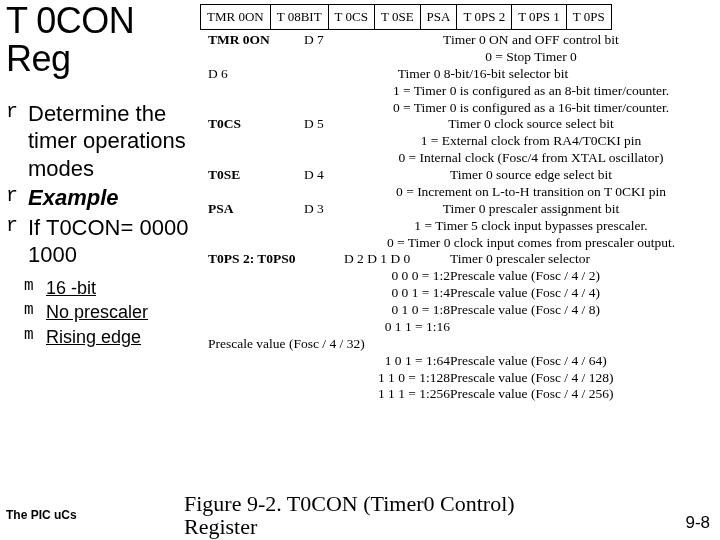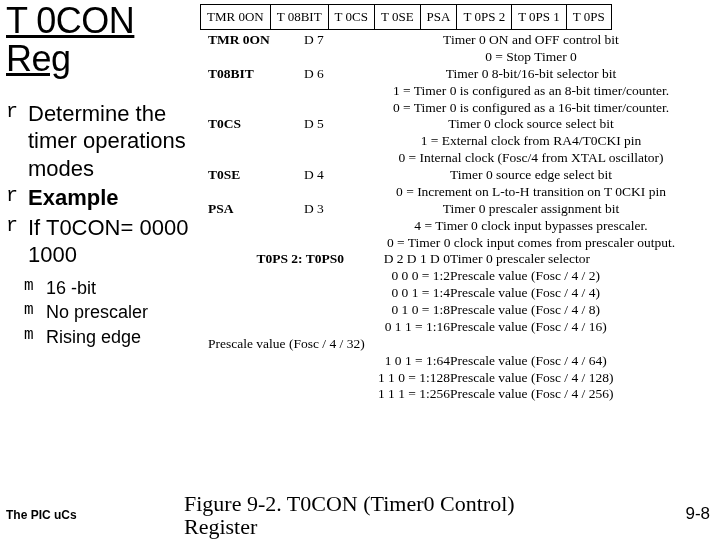--- a/index.html
+++ b/index.html
@@ -14,41 +14,40 @@
   }
   .left-col {
     position: absolute;
     left: 6px;
     top: 2px;
     width: 192px;
   }
   .title {
     font-size: 36px;
     line-height: 1.05;
-    text-decoration: underline;
     font-family: Verdana, Arial, sans-serif;
     letter-spacing: -0.5px;
   }
   .bullets {
     margin-top: 22px;
     font-family: Verdana, Arial, sans-serif;
   }
   .b-row { display: flex; margin-bottom: 2px; }
   .b-mark { font-family: "Courier New", monospace; font-size: 20px; width: 22px; flex-shrink:0; }
   .b-text { font-size: 22px; line-height: 1.25; }
   .sub-bullets { margin-top: 8px; margin-left: 18px; font-family: Verdana, Arial, sans-serif; }
   .sb-row { display:flex; margin-bottom:2px; }
   .sb-mark { font-family: "Courier New", monospace; font-size:16px; width:22px; flex-shrink:0; }
-  .sb-text { font-size:18px; line-height:1.25; }
+  .sb-text { font-size:18px; line-height:1.25;text-decoration:underline; }
   .footer-left {
     position:absolute; left:6px; bottom:18px;
     font-family: Arial, sans-serif; font-size:12px; font-weight:bold;
   }
   .footer-right {
-    position:absolute; right:10px; bottom:16px;
+    position:absolute; right:10px; bottom:7px;
     font-family: Verdana, Arial, sans-serif; font-size:17px;
   }
 
   .header-table {
     position:absolute; left:200px; top:4px;
     border-collapse: collapse;
     font-family: "Times New Roman", serif;
     font-size:13px;
   }
   .header-table td {
@@ -63,21 +62,21 @@
     left:208px; top:32px;
     width: 508px;
     font-family: "Times New Roman", serif;
     font-size:13.5px;
     line-height: 1.25;
   }
   .d-row { display:flex; }
   .d-c1 { width: 96px; font-weight:bold; flex-shrink:0; }
   .d-c2 { width: 42px; flex-shrink:0; }
   .d-c3 { flex:1;text-align:center; }
-  .ps-head { display:flex;text-align:right; }
+  .ps-head { display:flex; }
   .ps-row { display:flex;text-align:right; }
   .ps-code { margin-left: 136px; width: 106px; }
   .ps-desc { }
 
   .caption {
     position:absolute;
     left:184px; top:492px;
     width: 470px;
     font-family: "Times New Roman", serif;
     font-size:22px;
@@ -93,21 +92,21 @@
     <span>T 0CON</span><br>
     <span>Reg</span>
   </div>
   <div class="bullets" id="bullets">
       <div class="b-row">
         <div class="b-mark">r</div>
         <div class="b-text">Determine the timer operations modes</div>
       </div>
       <div class="b-row">
         <div class="b-mark">r</div>
-        <div class="b-text" style="font-weight: bold;">Example</div>
+        <div class="b-text" style="font-weight: bold; font-style: italic;">Example</div>
       </div>
       <div class="b-row">
         <div class="b-mark">r</div>
         <div class="b-text">If T0CON= 0000 1000</div>
       </div>
     </div>
   <div class="sub-bullets" id="subbullets">
       <div class="sb-row">
         <div class="sb-mark">m</div>
         <div class="sb-text">16 -bit</div>
@@ -146,21 +145,20 @@
       <div class="d-c1">TMR 0ON</div>
       <div class="d-c2">D 7</div>
       <div class="d-c3">Timer 0 ON and OFF control bit</div>
     </div>
     <div class="d-row">
       <div class="d-c1"></div>
       <div class="d-c2"></div>
       <div class="d-c3">0 = Stop Timer 0</div>
     </div>
     <div class="d-row">
-      <div class="d-c1">T08BIT</div>
       <div class="d-c2">D 6</div>
       <div class="d-c3">Timer 0 8-bit/16-bit selector bit</div>
     </div>
     <div class="d-row">
       <div class="d-c1"></div>
       <div class="d-c2"></div>
       <div class="d-c3">1 = Timer 0 is configured as an 8-bit timer/counter.</div>
     </div>
     <div class="d-row">
       <div class="d-c1"></div>
@@ -197,21 +195,21 @@
       <div class="d-c3">0 = Increment on L-to-H transition on T 0CKI pin</div>
     </div>
     <div class="d-row">
       <div class="d-c1">PSA</div>
       <div class="d-c2">D 3</div>
       <div class="d-c3">Timer 0 prescaler assignment bit</div>
     </div>
     <div class="d-row">
       <div class="d-c1"></div>
       <div class="d-c2"></div>
-      <div class="d-c3">4 = Timer 0 clock input bypasses prescaler.</div>
+      <div class="d-c3">1 = Timer 5 clock input bypasses prescaler.</div>
     </div>
     <div class="d-row">
       <div class="d-c1"></div>
       <div class="d-c2"></div>
       <div class="d-c3">0 = Timer 0 clock input comes from prescaler output.</div>
     </div>
     <div class="ps-head">
       <div class="d-c1" style="width: 136px;">T0PS 2: T0PS0</div>
       <div style="width: 106px;">D 2 D 1 D 0</div>
       <div>Timer 0 prescaler selector</div>
@@ -223,21 +221,20 @@
     <div class="ps-row">
       <div class="ps-code">0 0 1 = 1:4</div>
       <div class="ps-desc">Prescale value (Fosc / 4 / 4)</div>
     </div>
     <div class="ps-row">
       <div class="ps-code">0 1 0 = 1:8</div>
       <div class="ps-desc">Prescale value (Fosc / 4 / 8)</div>
     </div>
     <div class="ps-row">
       <div class="ps-code">0 1 1 = 1:16</div>
-      <div class="ps-desc">Prescale value (Fosc / 4 / 16)</div>
     </div>
     <div class="ps-row">
       <div class="ps-desc">Prescale value (Fosc / 4 / 32)</div>
     </div>
     <div class="ps-row">
       <div class="ps-code">1 0 1 = 1:64</div>
       <div class="ps-desc">Prescale value (Fosc / 4 / 64)</div>
     </div>
     <div class="ps-row">
       <div class="ps-code">1 1 0 = 1:128</div>

